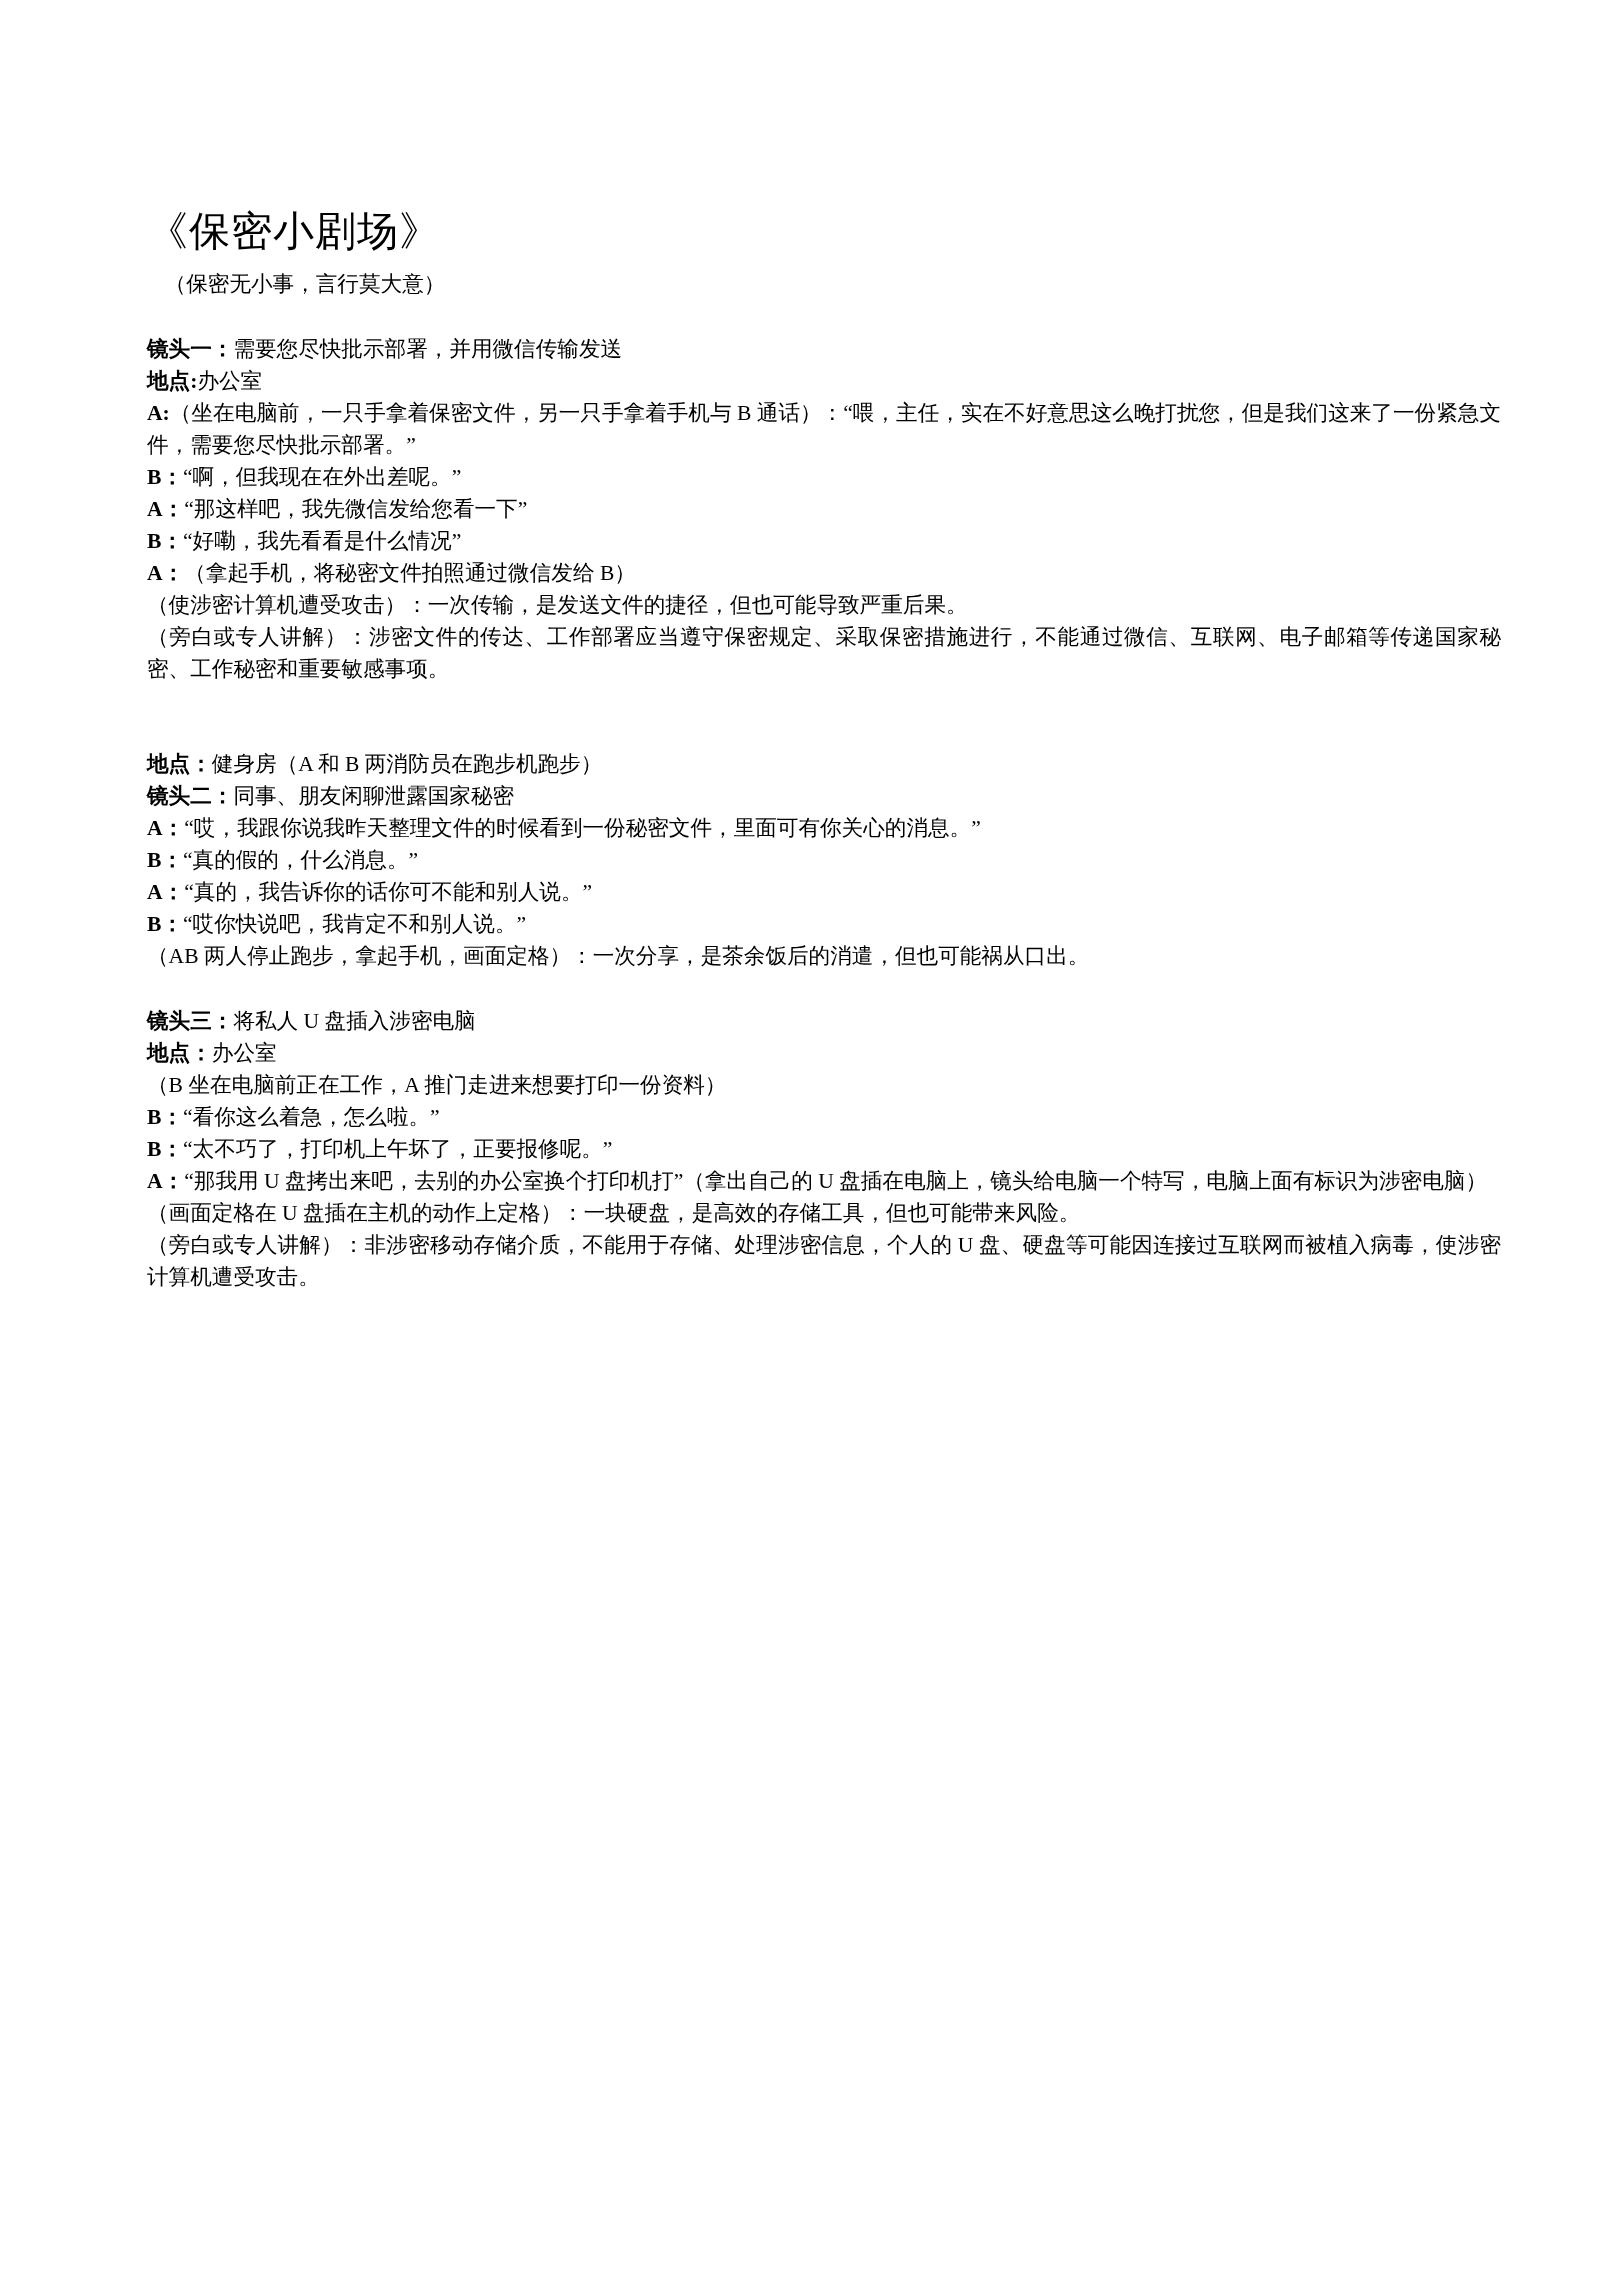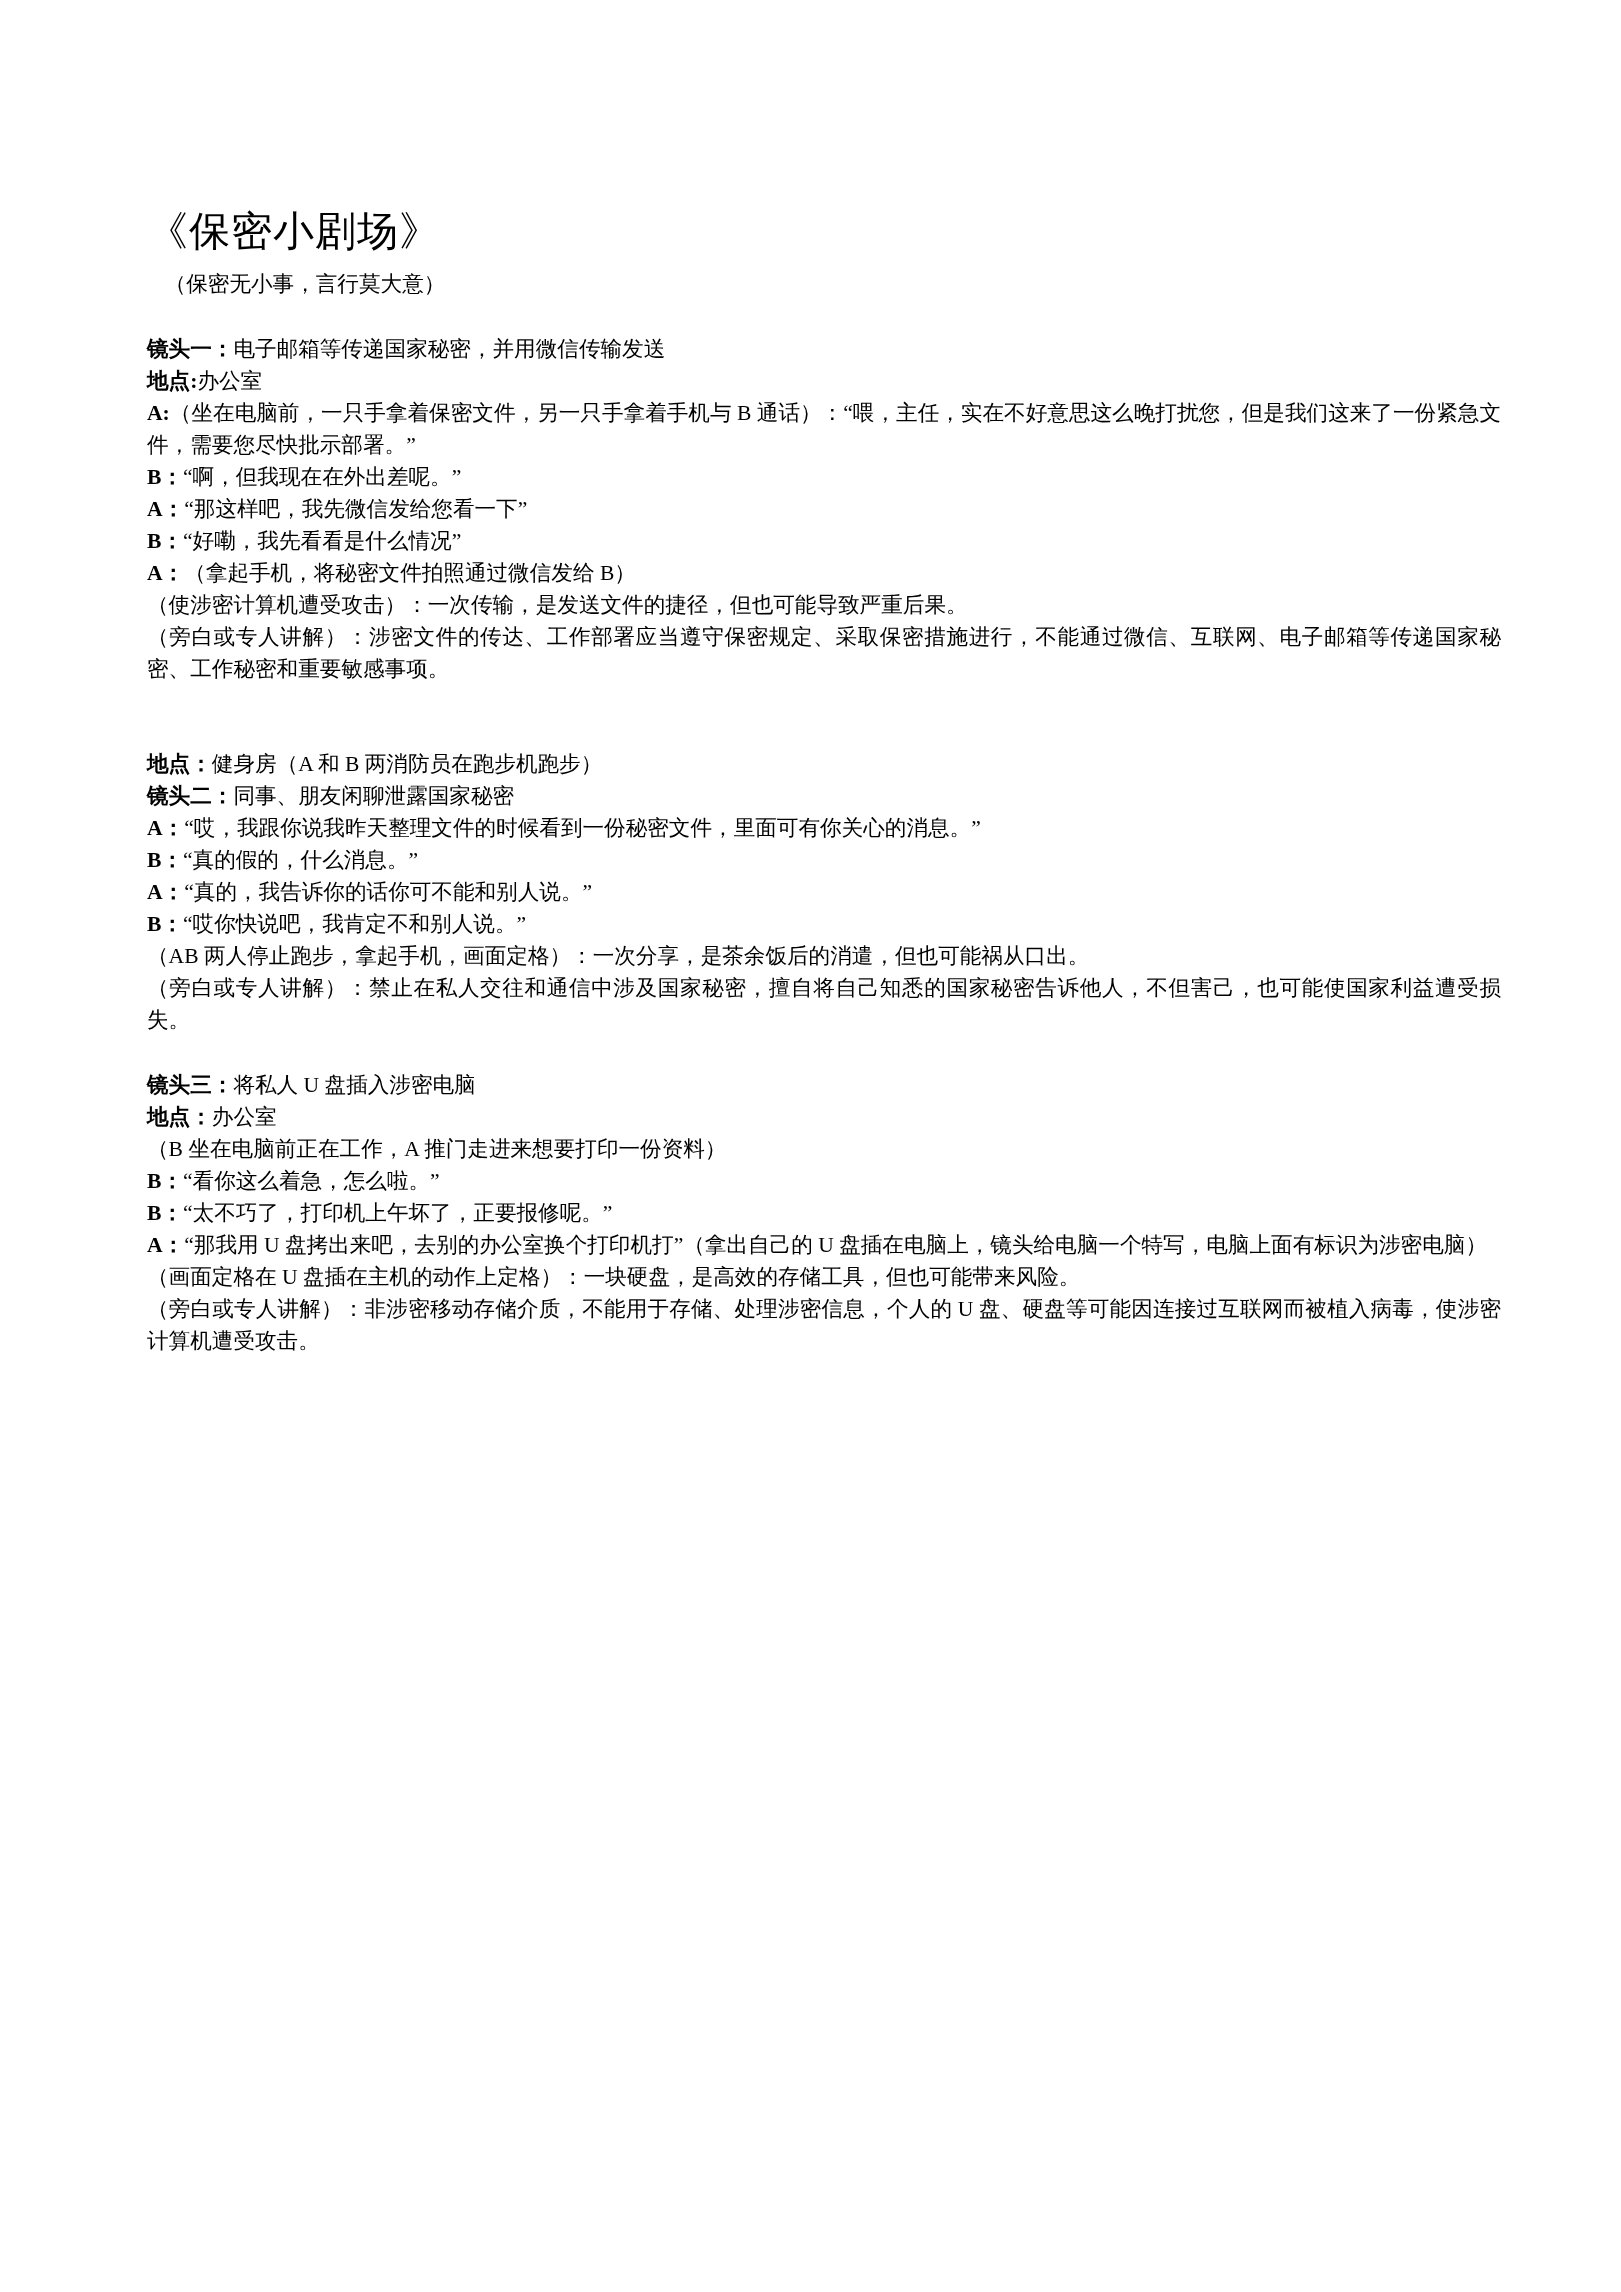--- a/index.html
+++ b/index.html
@@ -40,39 +40,38 @@
   .bold { font-weight: 700; }
 </style>
 </head>
 <body>
 
 <div class="page">
   <h1 class="title">《保密小剧场》</h1>
   <p class="subtitle">（保密无小事，言行莫大意）</p>
   <div class="scenes">
       <section class="scene">
-        <p class="line"><span class="bold">镜头一：</span><span class="line-text">电子邮箱等传递国家秘密，并用微信传输发送</span></p>
+        <p class="line"><span class="bold">镜头一：</span><span class="line-text">需要您尽快批示部署，并用微信传输发送</span></p>
         <p class="line"><span class="bold">地点:</span><span class="line-text">办公室</span></p>
         <p class="line"><span class="bold">A:</span><span class="line-text">（坐在电脑前，一只手拿着保密文件，另一只手拿着手机与 B 通话）：“喂，主任，实在不好意思这么晚打扰您，但是我们这来了一份紧急文件，需要您尽快批示部署。”</span></p>
         <p class="line"><span class="bold">B：</span><span class="line-text">“啊，但我现在在外出差呢。”</span></p>
         <p class="line"><span class="bold">A：</span><span class="line-text">“那这样吧，我先微信发给您看一下”</span></p>
         <p class="line"><span class="bold">B：</span><span class="line-text">“好嘞，我先看看是什么情况”</span></p>
         <p class="line"><span class="bold">A：</span><span class="line-text">（拿起手机，将秘密文件拍照通过微信发给 B）</span></p>
         <p class="line"><span class="line-text">（使涉密计算机遭受攻击）：一次传输，是发送文件的捷径，但也可能导致严重后果。</span></p>
         <p class="line"><span class="line-text">（旁白或专人讲解）：涉密文件的传达、工作部署应当遵守保密规定、采取保密措施进行，不能通过微信、互联网、电子邮箱等传递国家秘密、工作秘密和重要敏感事项。</span></p>
       </section>
       <section class="scene">
         <p class="line"><span class="bold">地点：</span><span class="line-text">健身房（A 和 B 两消防员在跑步机跑步）</span></p>
         <p class="line"><span class="bold">镜头二：</span><span class="line-text">同事、朋友闲聊泄露国家秘密</span></p>
         <p class="line"><span class="bold">A：</span><span class="line-text">“哎，我跟你说我昨天整理文件的时候看到一份秘密文件，里面可有你关心的消息。”</span></p>
         <p class="line"><span class="bold">B：</span><span class="line-text">“真的假的，什么消息。”</span></p>
         <p class="line"><span class="bold">A：</span><span class="line-text">“真的，我告诉你的话你可不能和别人说。”</span></p>
         <p class="line"><span class="bold">B：</span><span class="line-text">“哎你快说吧，我肯定不和别人说。”</span></p>
         <p class="line"><span class="line-text">（AB 两人停止跑步，拿起手机，画面定格）：一次分享，是茶余饭后的消遣，但也可能祸从口出。</span></p>
-        <p class="line"><span class="line-text">（旁白或专人讲解）：禁止在私人交往和通信中涉及国家秘密，擅自将自己知悉的国家秘密告诉他人，不但害己，也可能使国家利益遭受损失。</span></p>
       </section>
       <section class="scene">
         <p class="line"><span class="bold">镜头三：</span><span class="line-text">将私人 U 盘插入涉密电脑</span></p>
         <p class="line"><span class="bold">地点：</span><span class="line-text">办公室</span></p>
         <p class="line"><span class="line-text">（B 坐在电脑前正在工作，A 推门走进来想要打印一份资料）</span></p>
         <p class="line"><span class="bold">B：</span><span class="line-text">“看你这么着急，怎么啦。”</span></p>
         <p class="line"><span class="bold">B：</span><span class="line-text">“太不巧了，打印机上午坏了，正要报修呢。”</span></p>
         <p class="line"><span class="bold">A：</span><span class="line-text">“那我用 U 盘拷出来吧，去别的办公室换个打印机打”（拿出自己的 U 盘插在电脑上，镜头给电脑一个特写，电脑上面有标识为涉密电脑）</span></p>
         <p class="line"><span class="line-text">（画面定格在 U 盘插在主机的动作上定格）：一块硬盘，是高效的存储工具，但也可能带来风险。</span></p>
         <p class="line"><span class="line-text">（旁白或专人讲解）：非涉密移动存储介质，不能用于存储、处理涉密信息，个人的 U 盘、硬盘等可能因连接过互联网而被植入病毒，使涉密计算机遭受攻击。</span></p>

